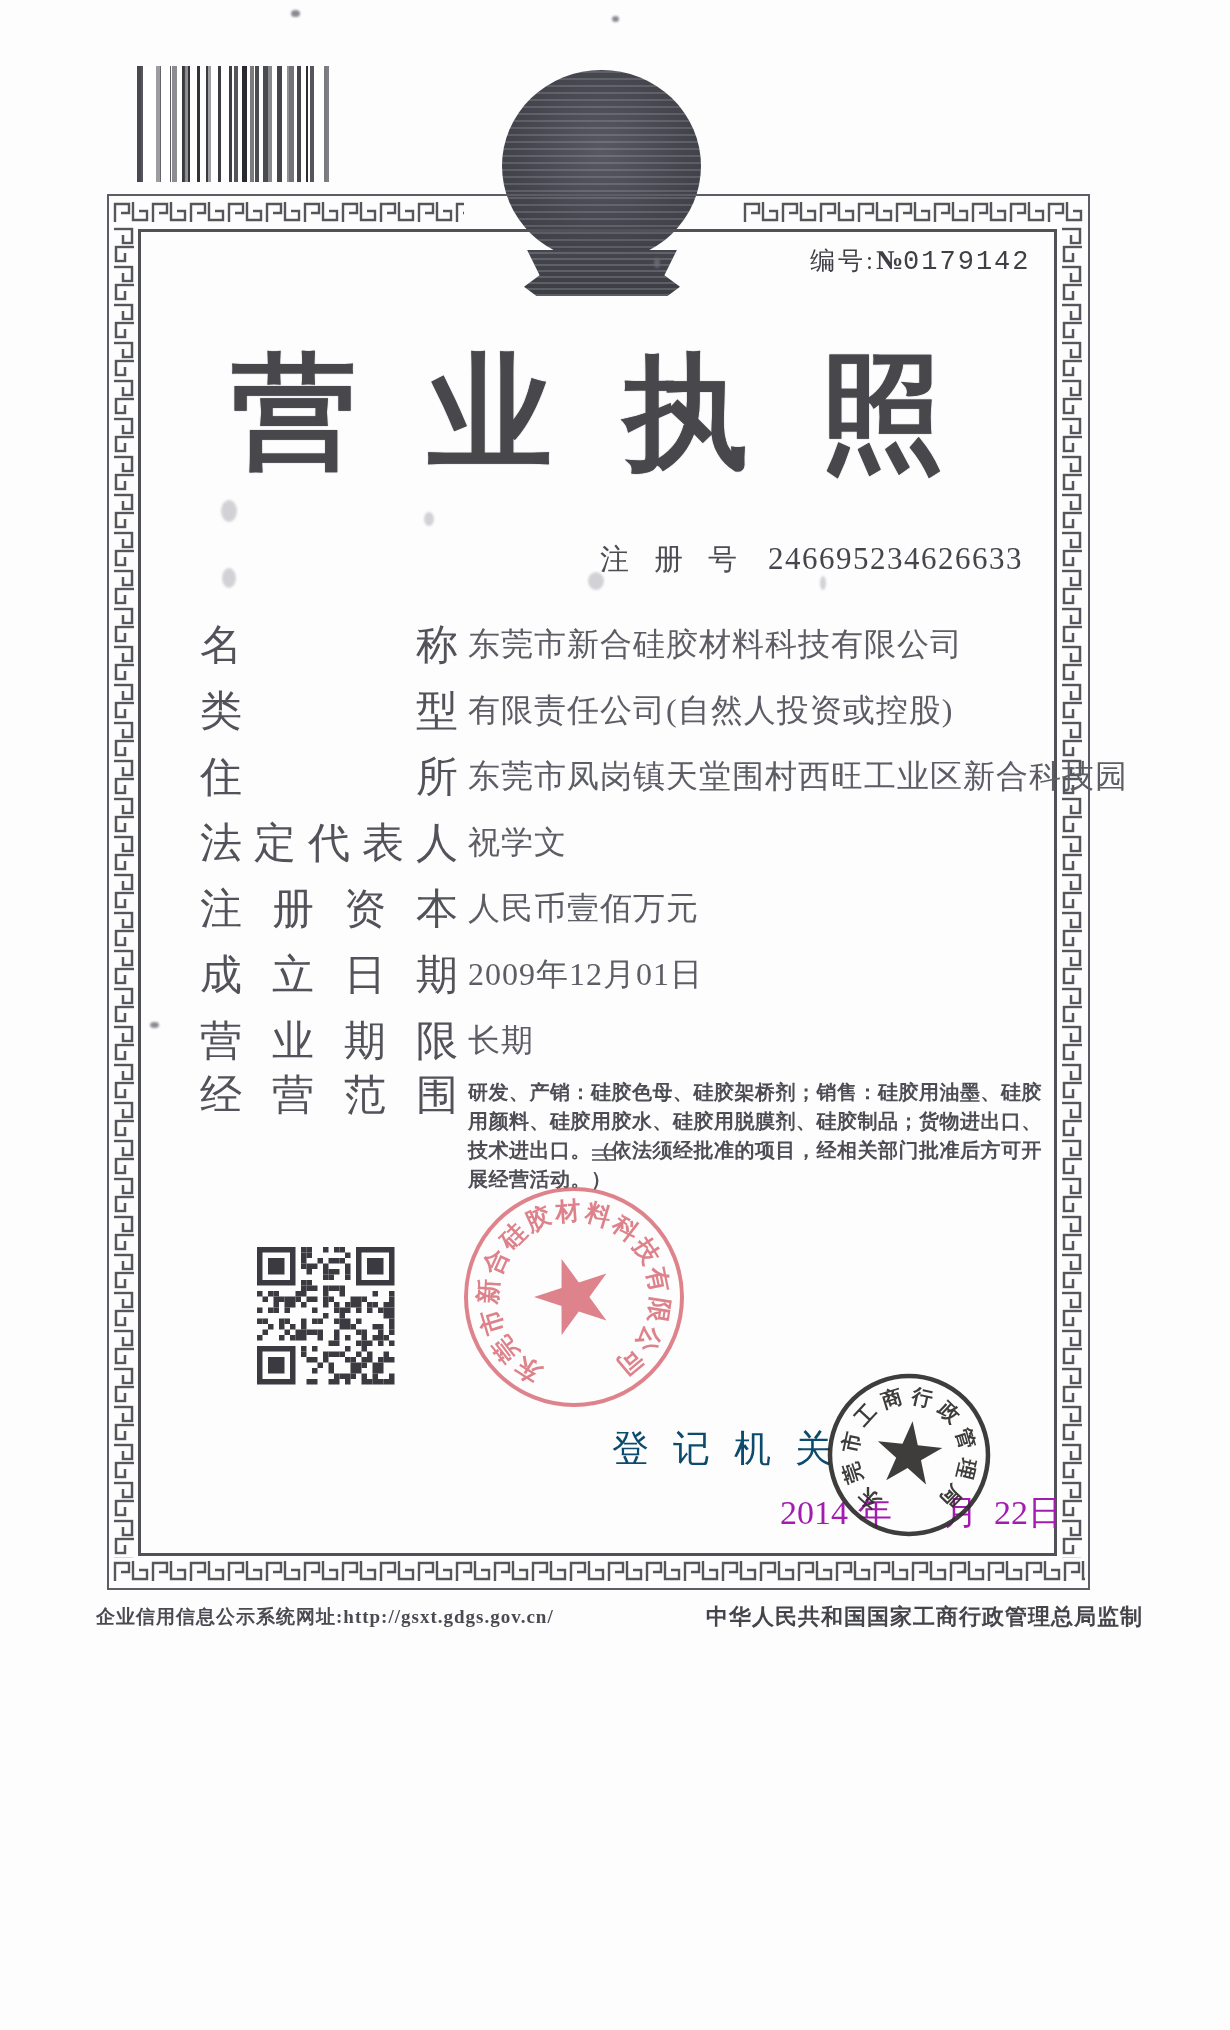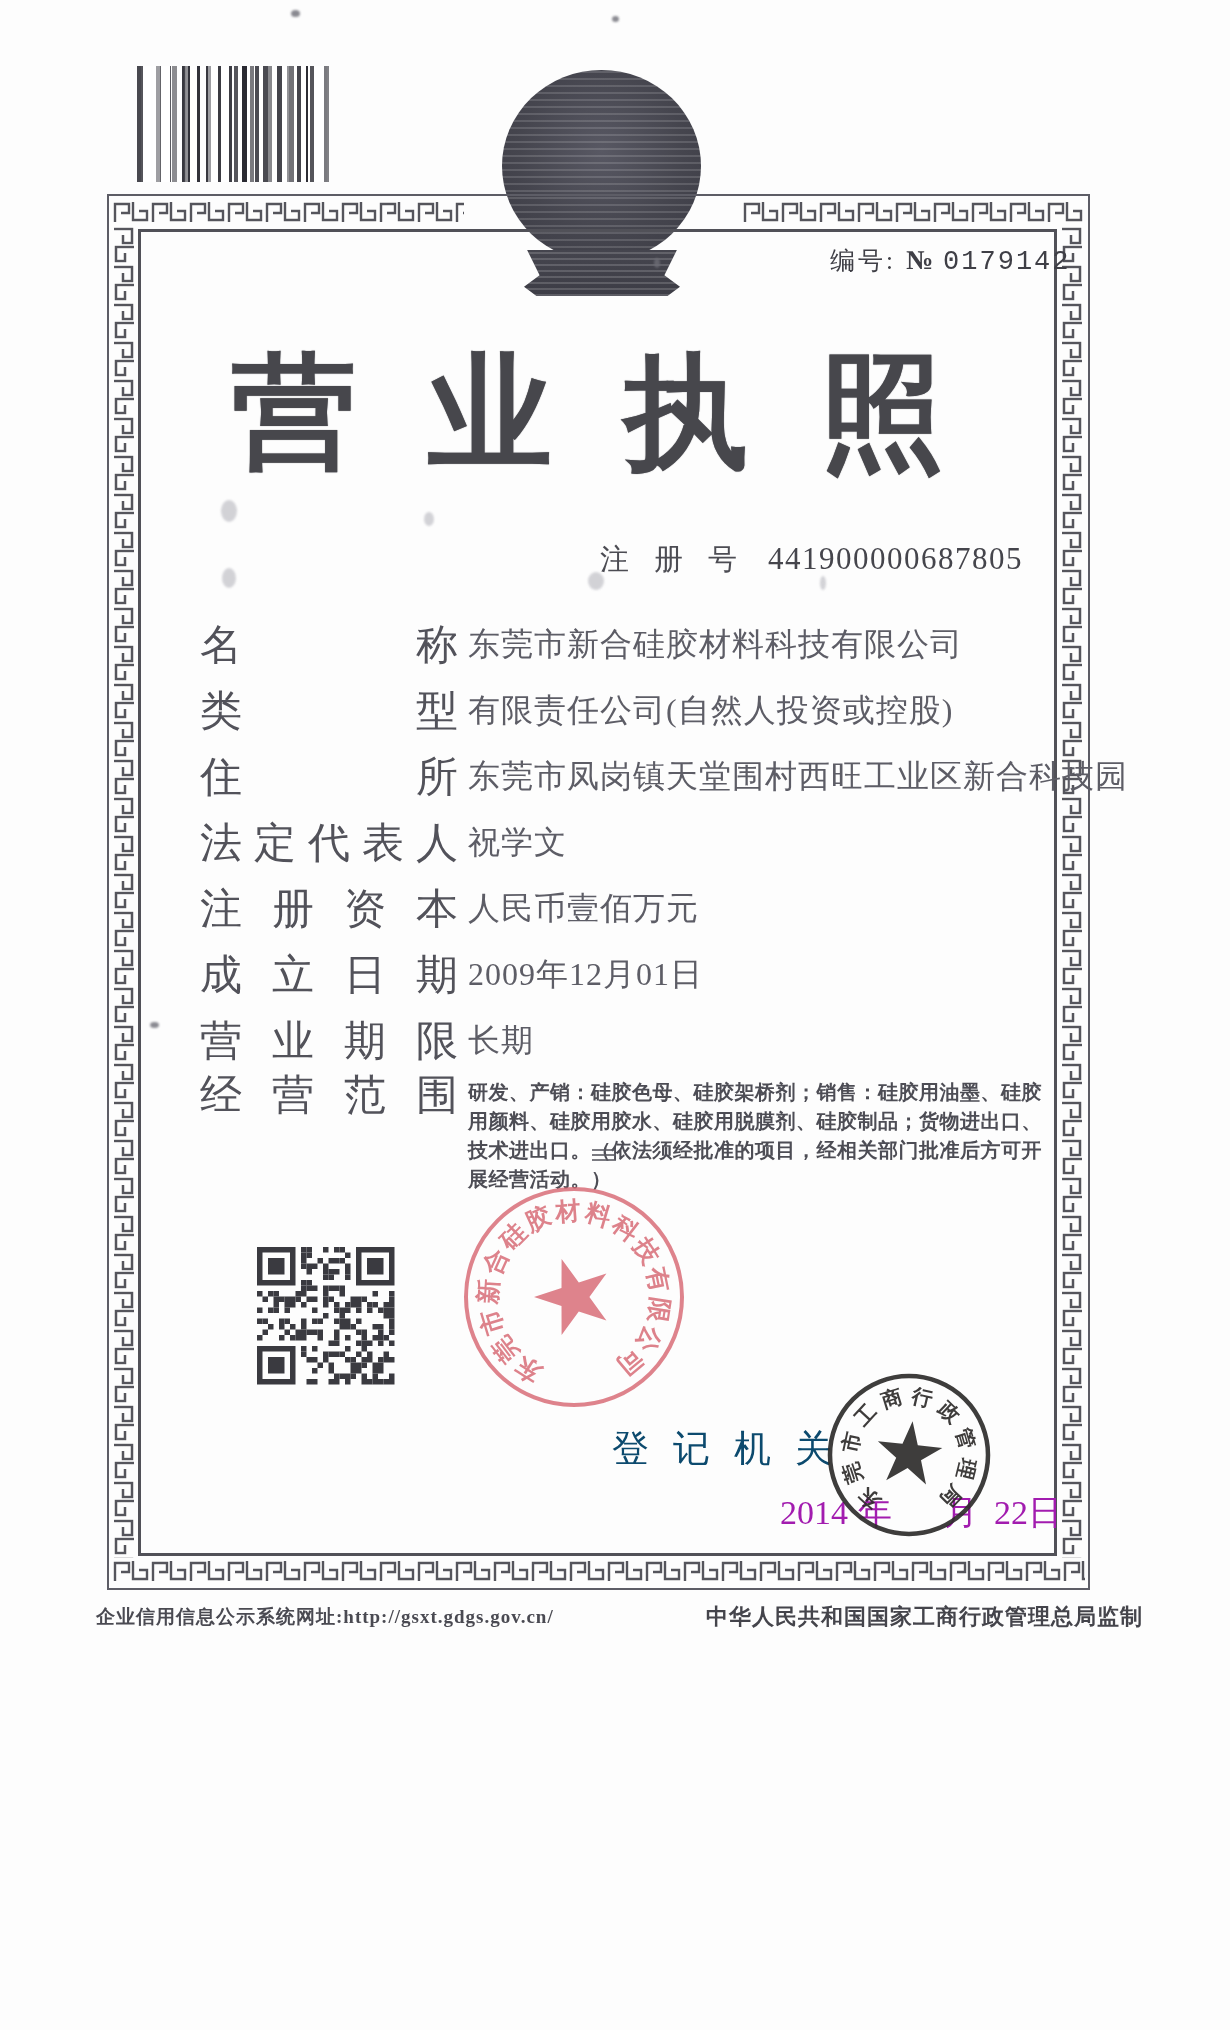--- a/index.html
+++ b/index.html
@@ -25,21 +25,21 @@
      clip-path:polygon(2% 0%,98% 0%,90% 55%,100% 80%,92% 100%,8% 100%,0% 80%,10% 55%);
   }
 
   
   .line-rect{border-style:solid;border-color:#5d5d66;}
   #frame-outer{left:107px;top:194px;width:979px;height:1392px;border-width:2px;}
   #frame-inner{left:138px;top:229px;width:913px;height:1321px;border-width:3px;border-color:#515158;}
   svg.band{position:absolute;display:block;}
 
   
-  #serial-row{left:810px;top:244px;display:flex;align-items:baseline;gap:10px;color:#3f3f46;margin-left:20px;}
+  #serial-row{left:810px;top:244px;display:flex;align-items:baseline;color:#3f3f46;}
   #serial-label{font-size:25px;letter-spacing:3px;}
   #serial-mark{font-size:27px;font-weight:bold;}
   #serial-number{font-size:27px;letter-spacing:2px;font-family:"Liberation Mono","DejaVu Sans Mono",monospace;}
 
   #doc-title{left:232px;top:350px;font-family:"Liberation Sans","DejaVu Sans",sans-serif;
      font-weight:900;font-size:124px;line-height:1;letter-spacing:72px;white-space:nowrap;
      color:#47474c;text-shadow:0 0 1px #5a5a5f;}
 
   #reg-row{left:600px;top:540px;display:flex;align-items:baseline;text-align:right;}
   #reg-label{font-size:29px;letter-spacing:25px;color:#4c4c53;}
@@ -184,21 +184,21 @@
   <div id="serial-row" class="abs">
     <span id="serial-label">编号:</span>
     <span id="serial-mark">№</span>
     <span id="serial-number">0179142</span>
   </div>
 
   <div id="doc-title" class="abs">营业执照</div>
 
   <div id="reg-row" class="abs">
     <span id="reg-label">注册号</span>
-    <span id="reg-number">441900000687805</span>
+    <span id="reg-number">246695234626633</span>
   </div>
 
   <div id="fields" class="abs">
     <div class="row first">
       <div class="flabel">
           <span>名</span>
           <span>称</span>
         </div>
       <div class="fvalue">东莞市新合硅胶材料科技有限公司</div>
     </div>

